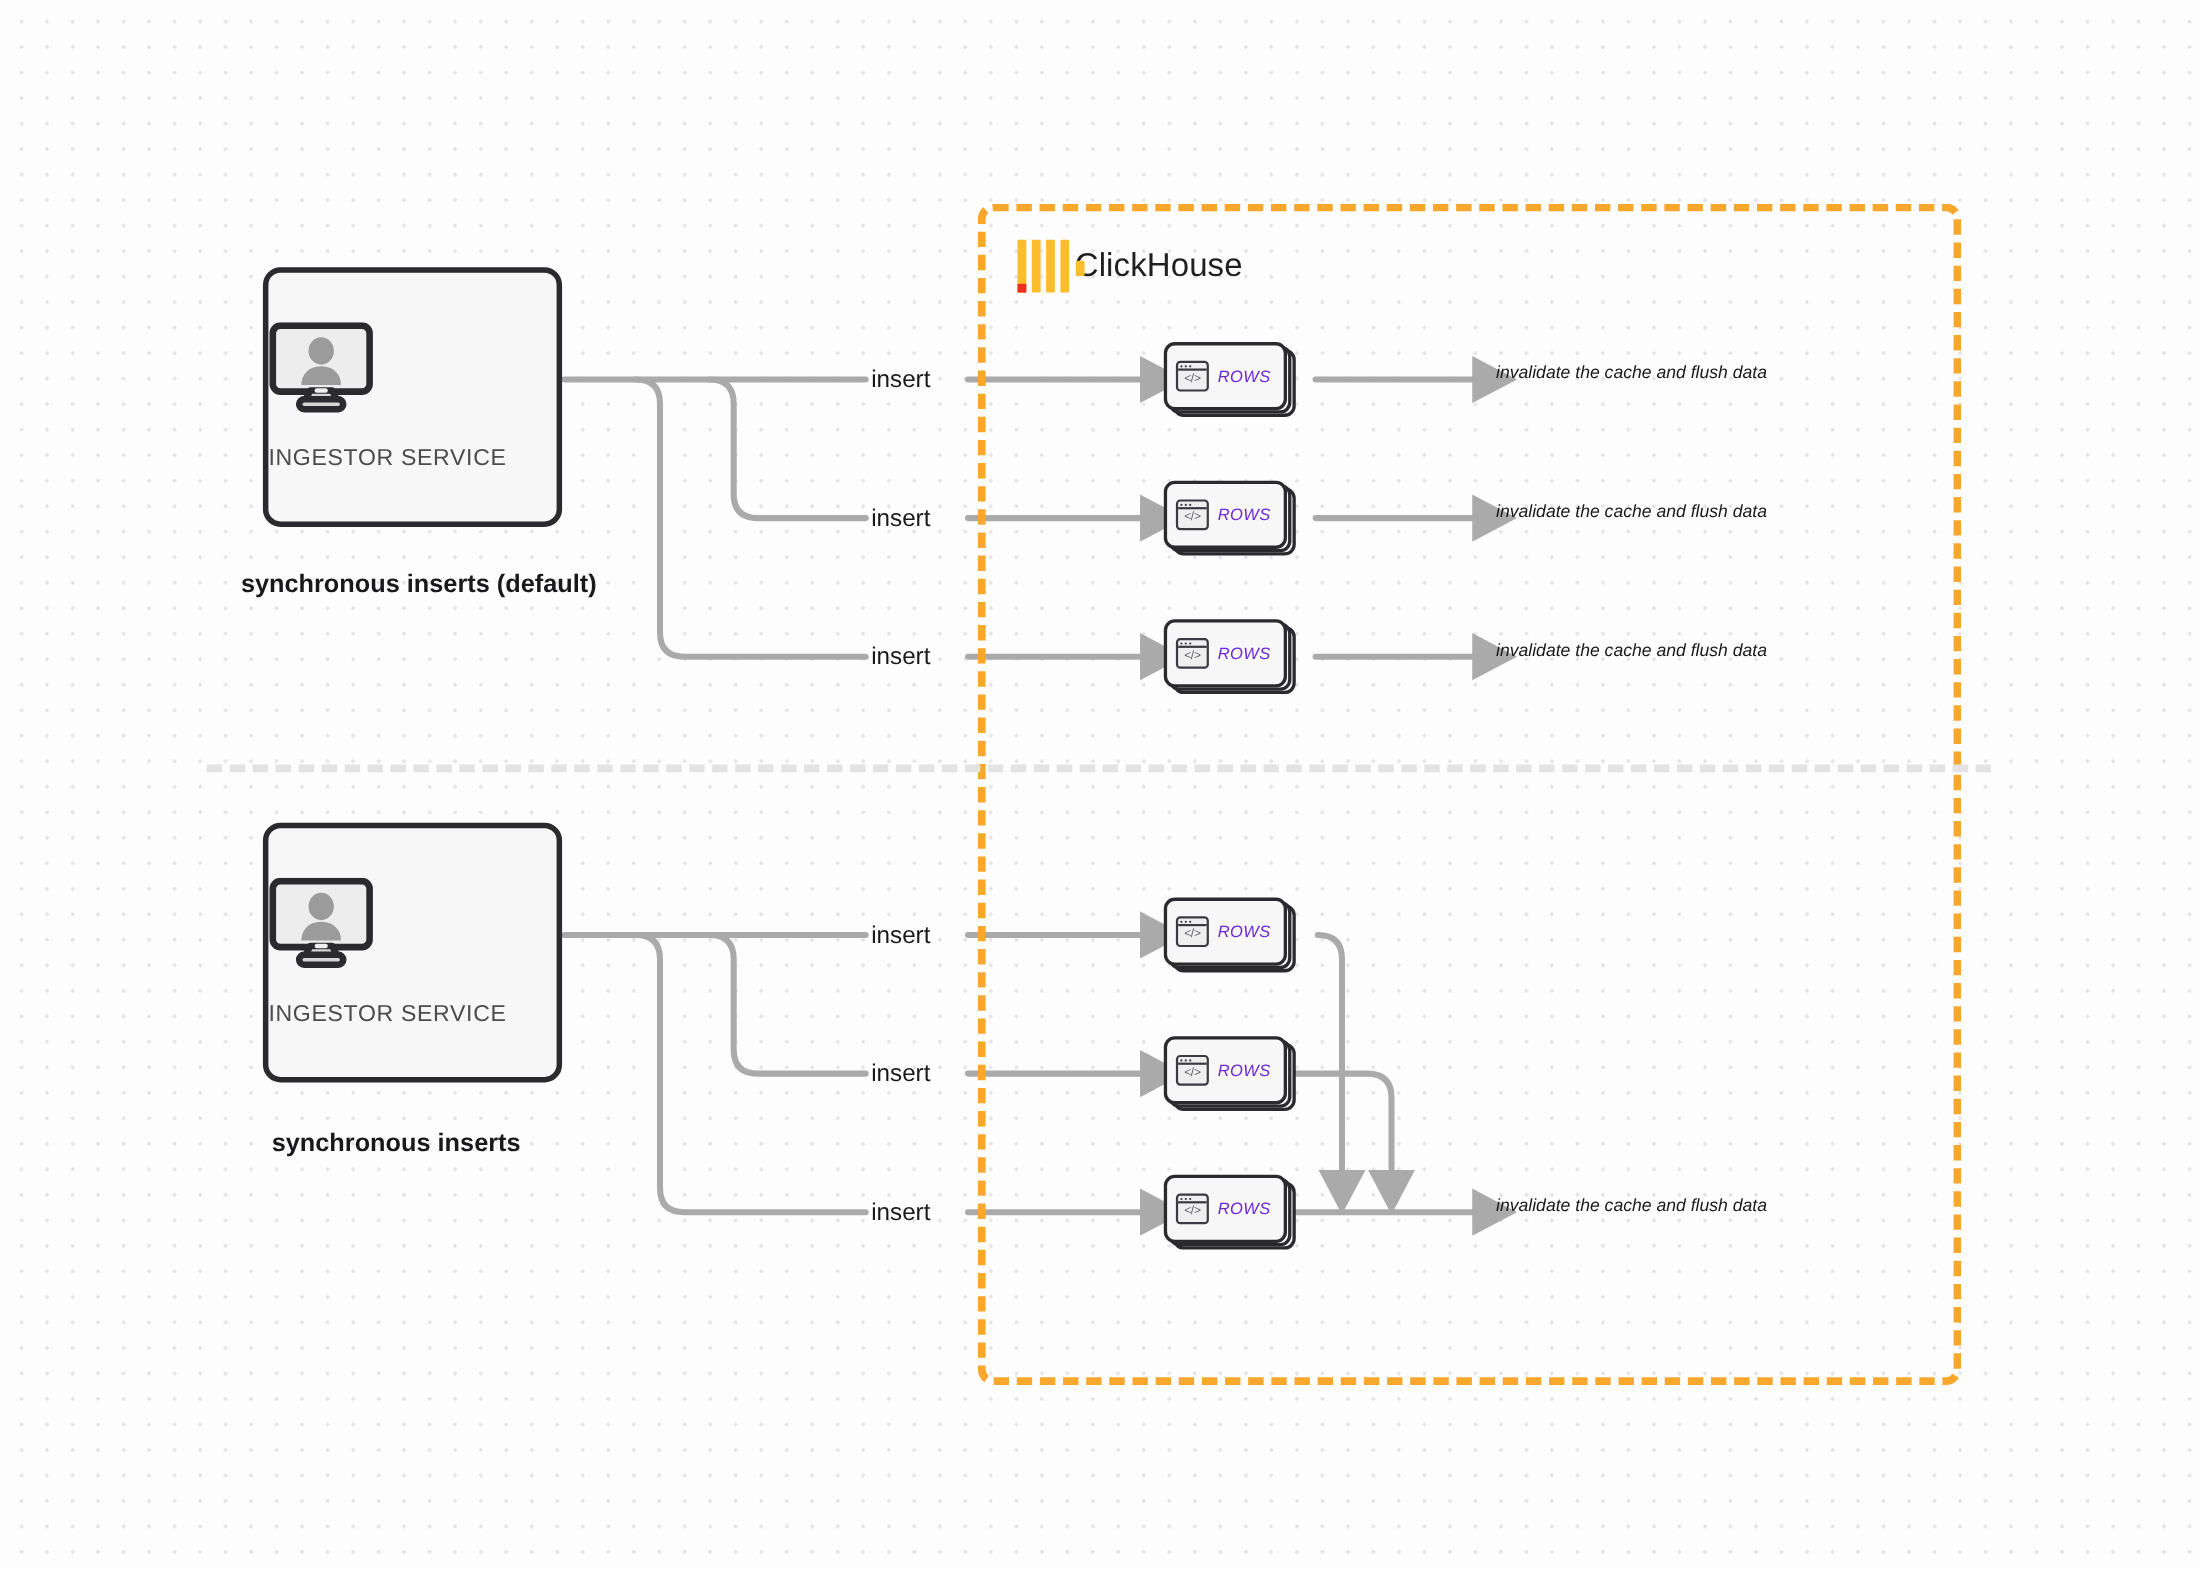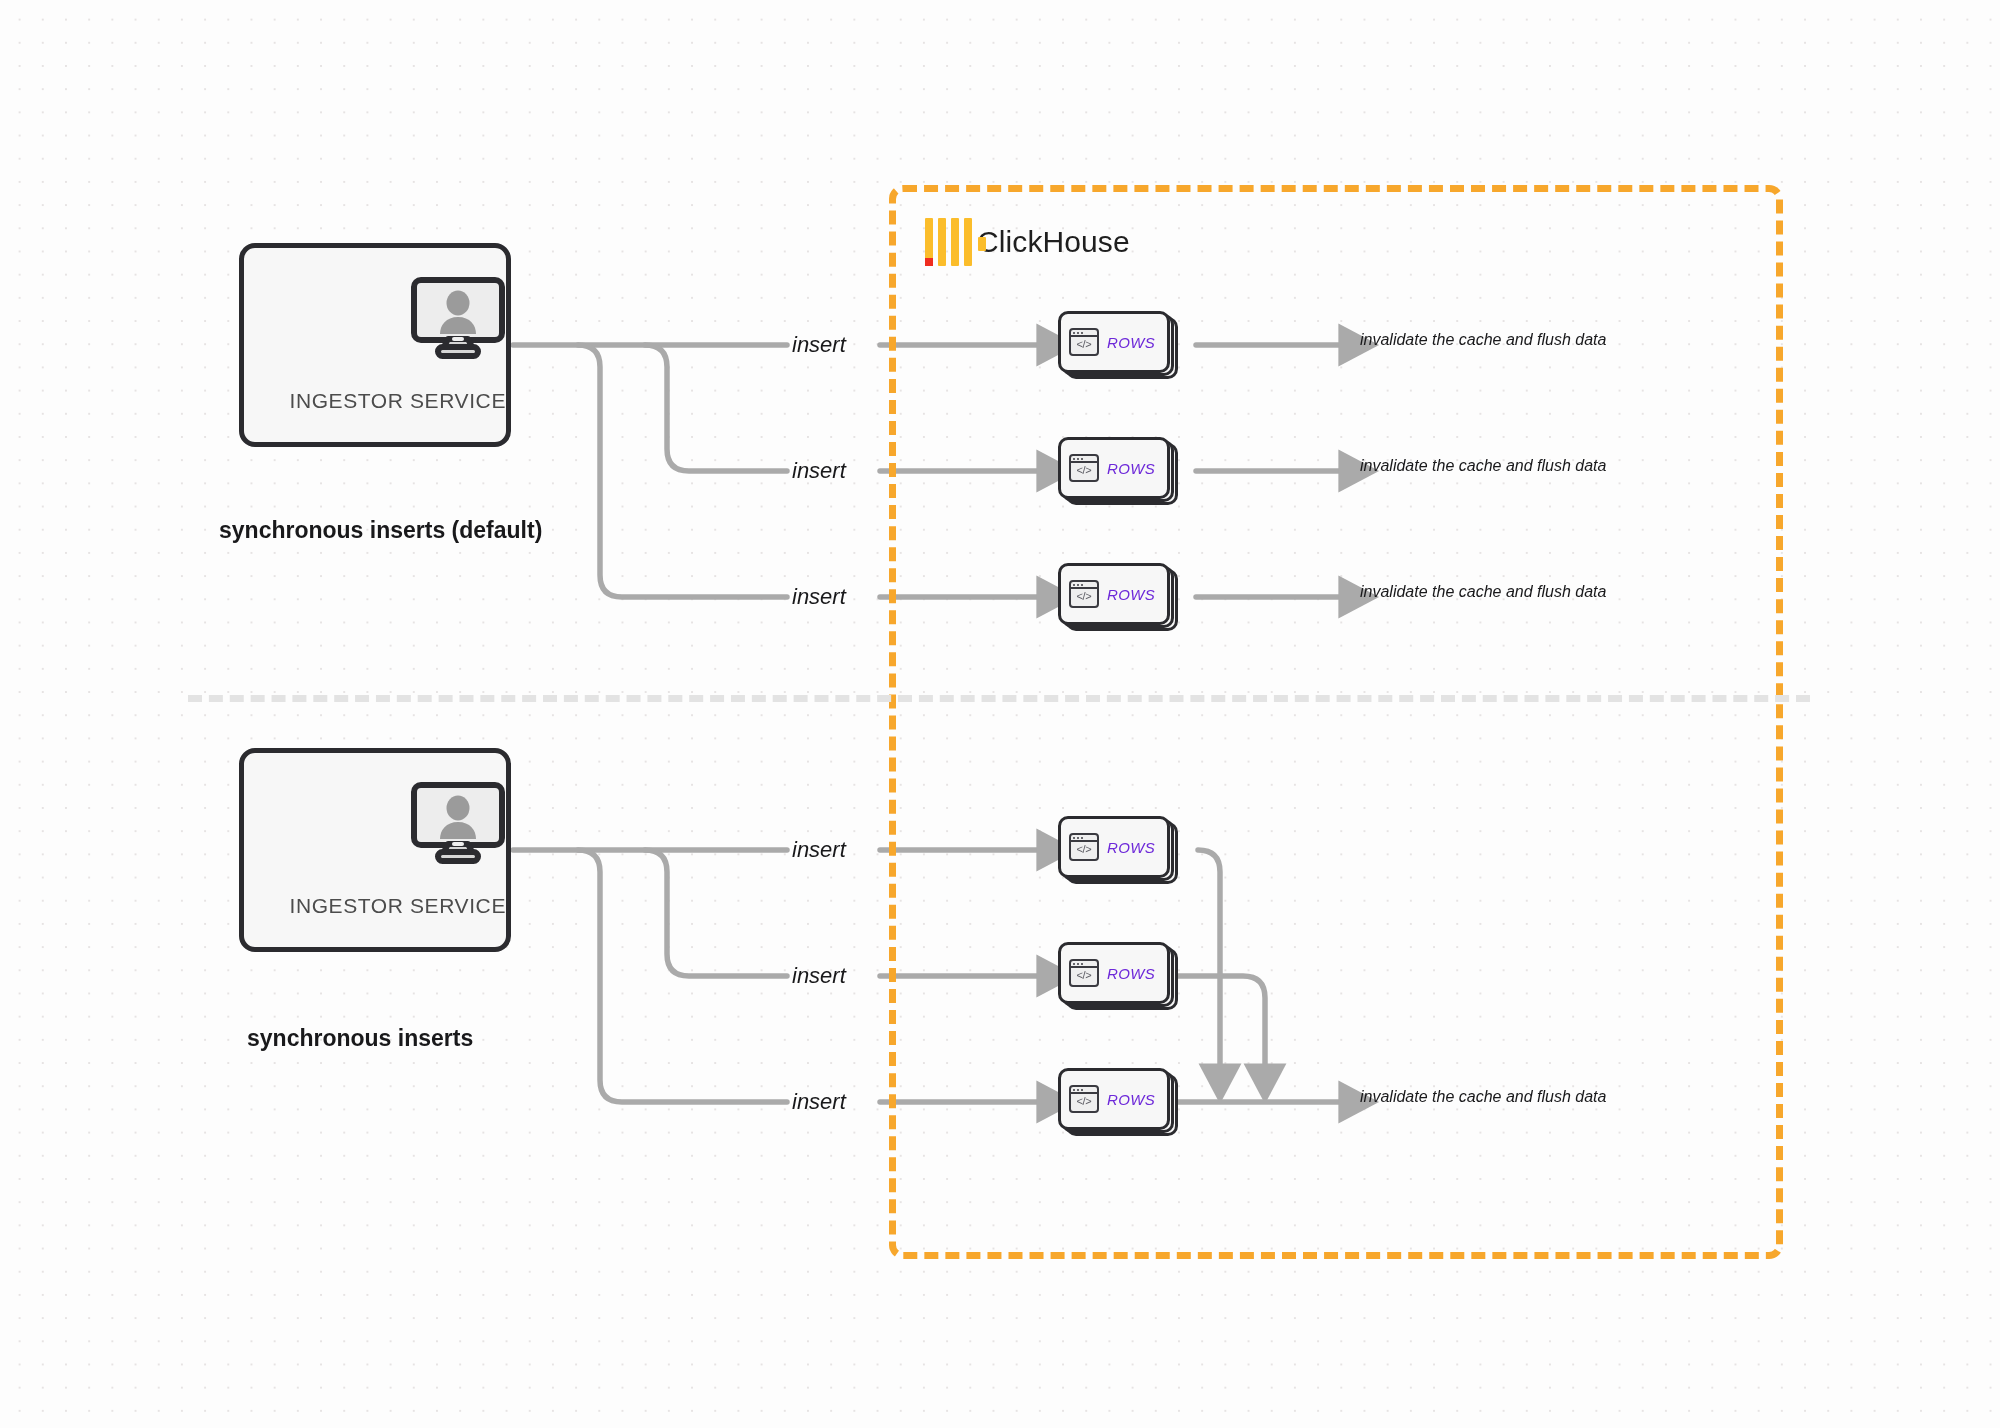--- a/index.html
+++ b/index.html
@@ -78,28 +78,28 @@
     font-size: 30px;
     color: #1f1f1f;
     letter-spacing: 0.1px;
     white-space: nowrap;
   }
 
   
   .ingestor {
     position: absolute;
     width: 272px;
-    height: 204px;
+    height: 236px;
     background: #f7f7f7;
     border: 5px solid #2b2b2f;
     border-radius: 16px;
     box-sizing: border-box;
     display: flex;
     flex-direction: column;
-    align-items: flex-end;
+    align-items: flex-start;
     justify-content: center;
     gap: 28px;
   }
   .ingestor.sync { left: 239px; top: 243px; }
   .ingestor.async { left: 239px; top: 748px; }
 
   .monitor { width: 96px; height: 84px; position: relative; }
   .ingestor-label {
     font-size: 21px;
     color: #4c4c4c;
@@ -192,21 +192,21 @@
     letter-spacing: 0.4px;
   }
 
   
   .edge-label {
     position: absolute;
     font-size: 22px;
     color: #19191b;
     white-space: nowrap;
   }
-  .edge-label.insert { color: #19191b; font-style: italic; }
+  .edge-label.insert { color: #19191b; }
   .edge-label.result { font-size: 16px; font-style: italic; }
 
   
   #wires {
     position: absolute;
     left: 0; top: 0;
     width: 2000px;
     height: 1428px;
     pointer-events: none;
   }

